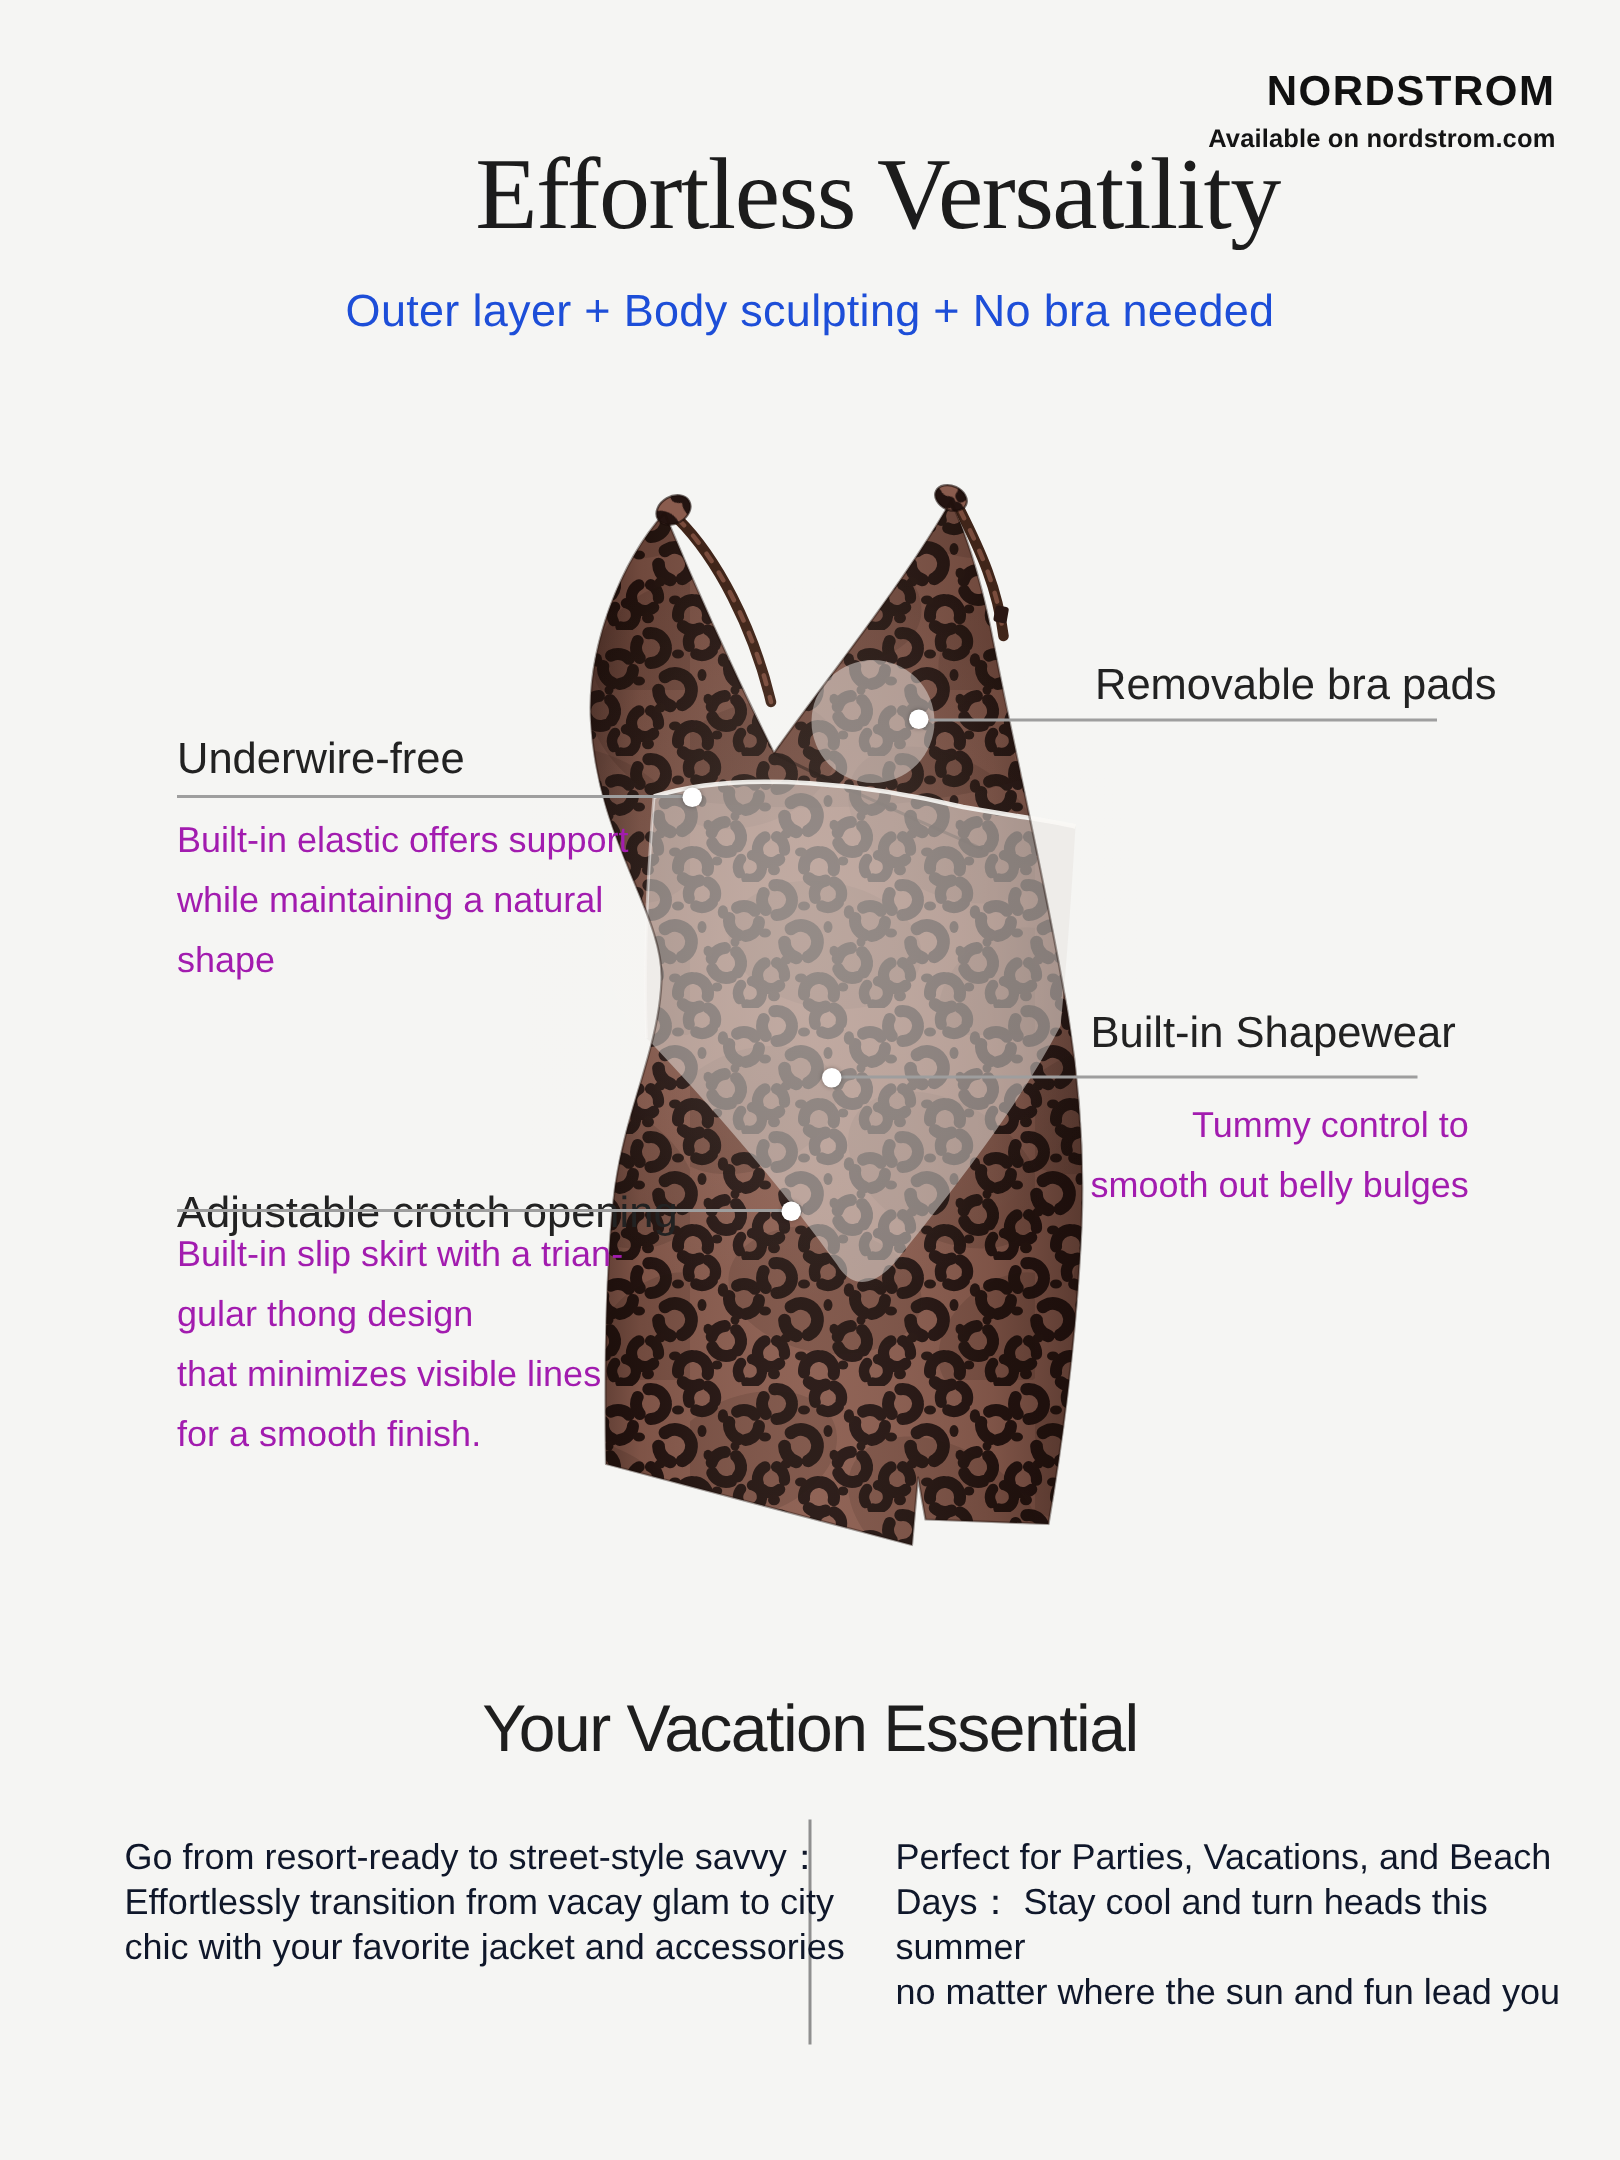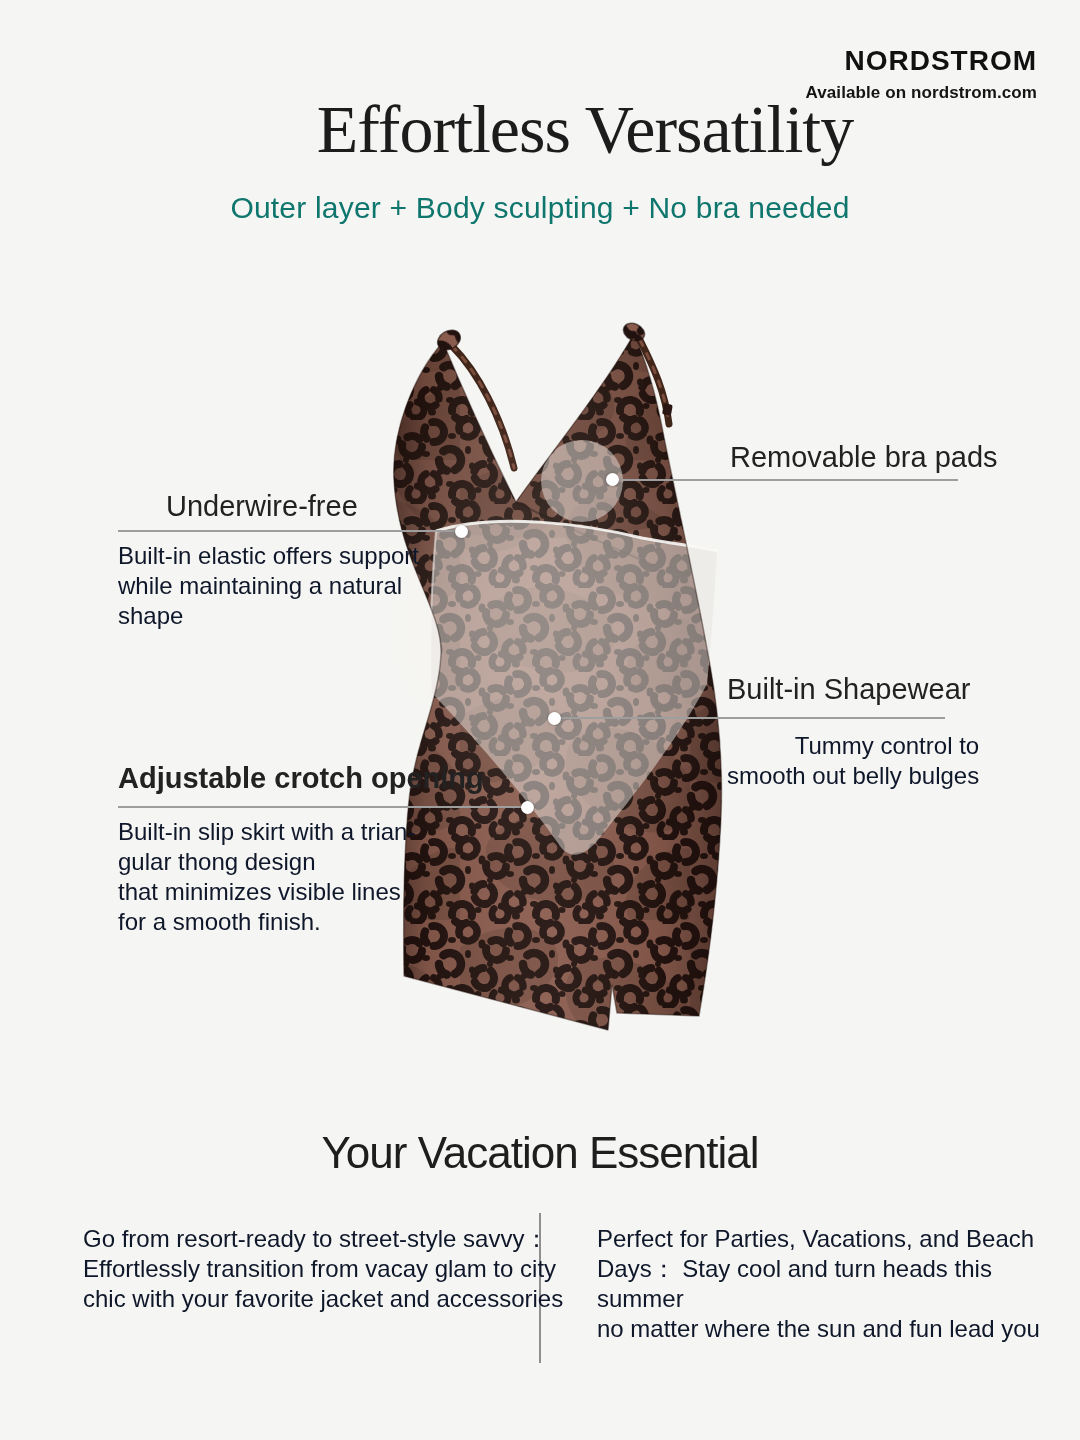--- a/index.html
+++ b/index.html
@@ -14,44 +14,44 @@
   .brand{right:43px;top:46px;text-align:right;z-index:5;}
   .brand-logo{font-size:28px;font-weight:700;letter-spacing:1px;color:#111;line-height:1.1;}
   .brand-tagline{font-size:17px;font-weight:700;color:#141414;margin-top:6px;letter-spacing:0.1px;}
   .page-title{
     left:0;top:90px;width:1080px;text-align:center;
     font-family:"Liberation Serif","DejaVu Serif",serif;
     font-size:68px;font-weight:400;color:#1c1c1c;letter-spacing:-1px;line-height:1.15;margin-left:45px;
   }
   .page-subtitle{
     left:0;top:191px;width:1080px;text-align:center;
-    font-size:30px;color:#0f766e;letter-spacing:0.2px;
+    font-size:30px;color:#1d4ed8;letter-spacing:0.2px;
   }
   
   .dress-svg{left:350px;top:315px;width:420px;height:740px;z-index:1;}
   .callout-line{height:1.5px;background:#9e9e9e;z-index:3;}
   .callout-dot{
     width:13px;height:13px;border-radius:50%;background:#ffffff;z-index:4;
     box-shadow:0 0 3px rgba(0,0,0,0.35);
   }
   .callout-title{font-size:29px;color:#222222;z-index:3;white-space:nowrap;line-height:1.2;}
-  .callout-body{font-size:24px;color:#0f172a;line-height:30px;z-index:3;}
+  .callout-body{font-size:24px;color:#a21caf;line-height:40px;z-index:3;}
   .preline{white-space:pre-line;}
-  .t-underwire{left:118px;top:489px;margin-left:48px;}
+  .t-underwire{left:118px;top:489px;}
   .l-underwire{left:118px;top:530px;width:344px;}
   .d-underwire{left:455px;top:525px;}
   .b-underwire{left:118px;top:541px;}
   .t-bra{left:730px;top:440px;}
   .l-bra{left:620px;top:479px;width:338px;}
   .d-bra{left:606px;top:473px;}
   .t-shape{left:727px;top:672px;}
   .l-shape{left:560px;top:717px;width:385px;}
   .d-shape{left:548px;top:712px;}
   .b-shape{left:727px;top:731px;text-align:right;}
-  .t-crotch{left:118px;top:761px;font-weight:bold;}
+  .t-crotch{left:118px;top:792px;}
   .l-crotch{left:118px;top:806px;width:410px;}
   .d-crotch{left:521px;top:801px;}
   .b-crotch{left:118px;top:817px;}
   
   .footer-heading{
     left:0;top:1128px;width:1080px;text-align:center;
     font-family:Liberation Sans, sans-serif;
     font-size:44px;font-weight:400;color:#1e1e1e;letter-spacing:-1px;
   }
   .footer-divider{left:539px;top:1213px;width:2px;height:150px;background:#8f8f8f;}

